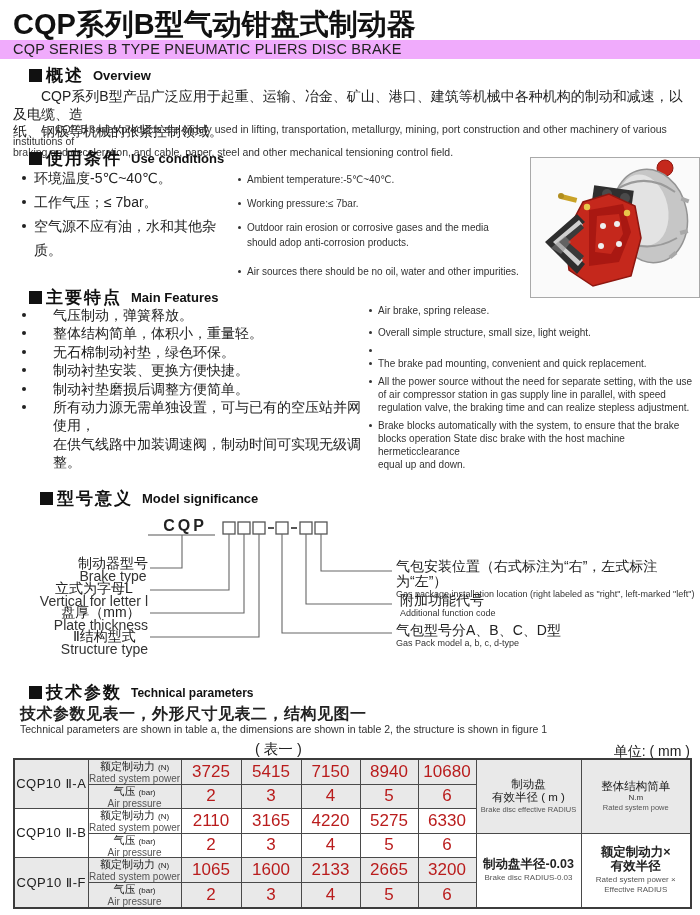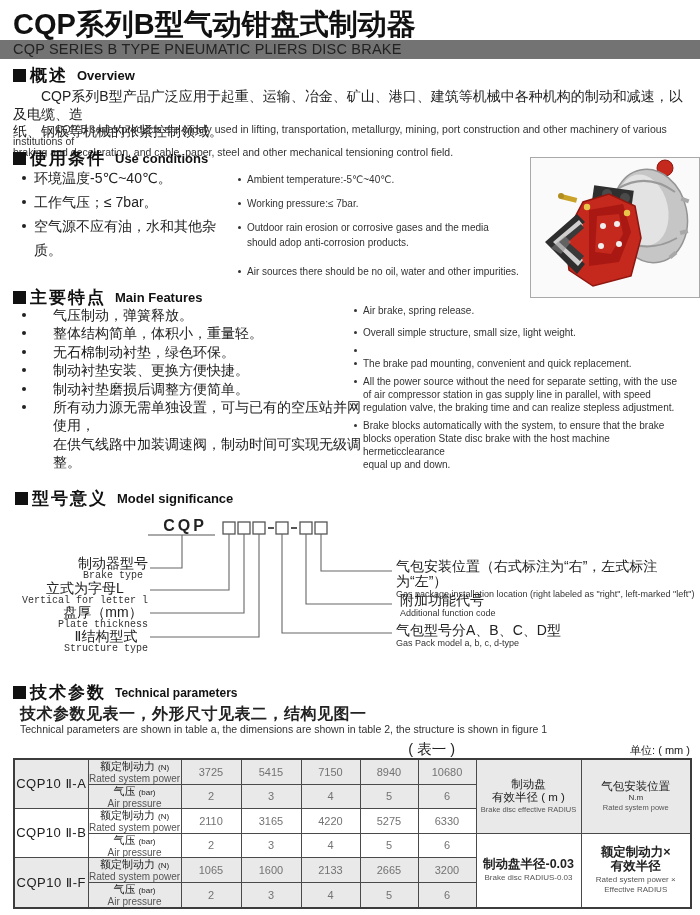--- a/index.html
+++ b/index.html
@@ -5,25 +5,25 @@
   html,body{margin:0;padding:0;}
   body{
     width:700px;height:915px;position:relative;background:#ffffff;
     font-family:"Liberation Sans","DejaVu Sans",sans-serif;color:#1a1a1a;
     overflow:hidden;
   }
   .abs{position:absolute;}
 
   
   .title-cn{left:13px;top:5px;font-size:29px;font-weight:bold;letter-spacing:0px;color:#111;}
-  .subbar{left:0;top:40px;width:700px;height:19px;background:#737373;}
+  .subbar{left:0;top:40px;width:700px;height:19px;background:#f0abfc;}
   .subbar .t{position:absolute;left:13px;top:1px;font-size:14.5px;color:#222;letter-spacing:.2px;}
 
   
-  .sec-head{display:flex;align-items:center;}
+  .sec-head{display:flex;align-items:center;margin-left:16px;}
   .sq{width:13px;height:13px;background:#111;margin-right:4px;flex:none;}
   .sec-cn{font-size:17px;font-weight:bold;letter-spacing:2px;color:#111;}
   .sec-en{font-size:13px;font-weight:bold;margin-left:9px;color:#111;}
 
   .para-cn{font-size:14px;line-height:17.5px;color:#222;white-space:pre-line;text-indent:2em;}
   .para-en{font-size:10.5px;line-height:11.5px;color:#333;white-space:pre-line;text-indent:4em;}
 
   ul.blist{list-style:none;margin:0;padding:0;}
   ul.blist li{display:flex;}
   .cnlist li{line-height:24px;font-size:14px;color:#222;}
@@ -38,39 +38,39 @@
   .ften li{line-height:13px;font-size:10px;color:#333;margin-bottom:5px;}
   .ften .dot{width:3px;height:3px;border-radius:50%;background:#333;margin:5px 6px 0 0;flex:none;}
   .ften .tx{white-space:pre-line;}
 
   
   .photo-box{left:530px;top:157px;width:168px;height:139px;background:#fafafa;border:1px solid #a9a9a9;}
 
   
   .dg-left{text-align:center;}
   .dg-left .cn{font-size:14px;color:#222;line-height:15px;}
-  .dg-left .en{font-size:10px;color:#333;line-height:10px;font-family:Liberation Mono, monospace;}
+  .dg-left .en{font-size:14px;color:#333;line-height:10px;}
   .dg-right .cn{font-size:14px;color:#222;line-height:15px;}
   .dg-right .en{font-size:9px;color:#333;line-height:10px;}
 
   .note-cn{font-size:16px;font-weight:bold;color:#222;letter-spacing:.5px;}
   .note-en{font-size:10.5px;color:#333;}
-  .tbl-title{font-size:14.5px;color:#222;text-align:right;width:200px;}
-  .tbl-unit{font-size:11px;color:#222;text-align:right;}
+  .tbl-title{font-size:14.5px;color:#222;text-align:left;width:200px;}
+  .tbl-unit{font-size:14px;color:#222;text-align:right;}
 
   
   table.params{border-collapse:collapse;table-layout:fixed;width:677px;border:2px solid #3c3c3c;}
   table.params td{border:1px solid #4a4a4a;text-align:center;vertical-align:middle;padding:0;overflow:hidden;}
   td.c-g{background:#e9e9e9;}
   td.c-w{background:#ffffff;}
   .model{font-size:13px;color:#222;letter-spacing:.5px;}
   .lc{font-size:11px;color:#222;line-height:12px;}
   .lu{font-size:8px;}
   .le{font-size:10px;color:#555;line-height:9px;}
-  .val{font-size:11px;color:#737373;}
+  .val{font-size:17px;color:#b91c1c;}
   .rh-cn{font-size:11.5px;color:#222;line-height:13px;white-space:pre-line;}
   .rh-sub{font-size:8px;color:#333;line-height:9px;}
   .rh-en{font-size:7.5px;color:#555;line-height:9px;margin-top:1px;}
   .rv-cn{font-size:12.5px;font-weight:bold;color:#222;line-height:14px;white-space:pre-line;}
   .rv-en{font-size:8px;color:#555;line-height:10px;margin-top:2px;white-space:pre-line;}
 </style>
 </head>
 <body>
 
 <div>
@@ -190,21 +190,21 @@
     <li>
         <span class="dot"></span>
         <span class="tx">制动衬垫磨损后调整方便简单。</span>
       </li>
     <li>
         <span class="dot"></span>
         <span class="tx">所有动力源无需单独设置，可与已有的空压站并网使用，
 在供气线路中加装调速阀，制动时间可实现无级调整。</span>
       </li>
   </ul>
-  <ul class="abs blist ften" style="left:354px;top:304px;width:330px;">
+  <ul class="abs blist ften" style="left:369px;top:304px;width:330px;">
     <li style="margin-bottom:9px;">
         <span class="dot"></span>
         <span class="tx">Air brake, spring release.</span>
       </li>
     <li>
         <span class="dot"></span>
         <span class="tx">Overall simple structure, small size, light weight.</span>
       </li>
     <li>
         <span class="dot"></span>
@@ -220,21 +220,21 @@
 regulation  valve, the braking time and can realize stepless adjustment.</span>
       </li>
     <li>
         <span class="dot"></span>
         <span class="tx">Brake blocks automatically  with the system, to ensure that the brake
 blocks operation  State disc brake with the host machine hermeticclearance
 equal up and down.</span>
       </li>
   </ul>
 
-  <div class="abs sec-head" style="left:15px;top:487px;">
+  <div class="abs sec-head" style="left:24px;top:487px;">
     <span class="sq"></span>
     <span class="sec-cn">型号意义</span>
     <span class="sec-en">Model  significance</span>
   </div>
 
   <svg class="abs" style="left:0;top:505px;" width="700" height="165" viewBox="0 0 700 165">
     <text x="185" y="26" text-anchor="middle" font-size="16" font-weight="bold" letter-spacing="3" fill="#222">CQP</text>
     <line x1="148" y1="30" x2="215" y2="30" stroke="#555" stroke-width="1.2"></line>
     <g fill="none" stroke="#555" stroke-width="1.3">
       <rect x="223" y="17" width="12" height="12"></rect>
@@ -320,21 +320,21 @@
       <td class="c-g val">5415</td>
       <td class="c-g val">7150</td>
       <td class="c-g val">8940</td>
       <td class="c-g val">10680</td>
       <td class="c-g" rowspan="3">
         <div class="rh-cn">制动盘
 有效半径 ( m )</div>
         <div class="rh-en">Brake disc effective RADIUS</div>
       </td>
       <td class="c-g" rowspan="3">
-        <div class="rh-cn">气包安装位置</div>
+        <div class="rh-cn">整体结构简单</div>
         <div class="rh-sub">N.m</div>
         <div class="rh-en">Rated system powe</div>
       </td>
     </tr>
     <tr style="height:24px;">
       <td class="c-g">
         <div class="lc"><span>气压</span> <span class="lu">(bar)</span></div>
         <div class="le">Air pressure</div>
       </td>
       <td class="c-g val">2</td>

